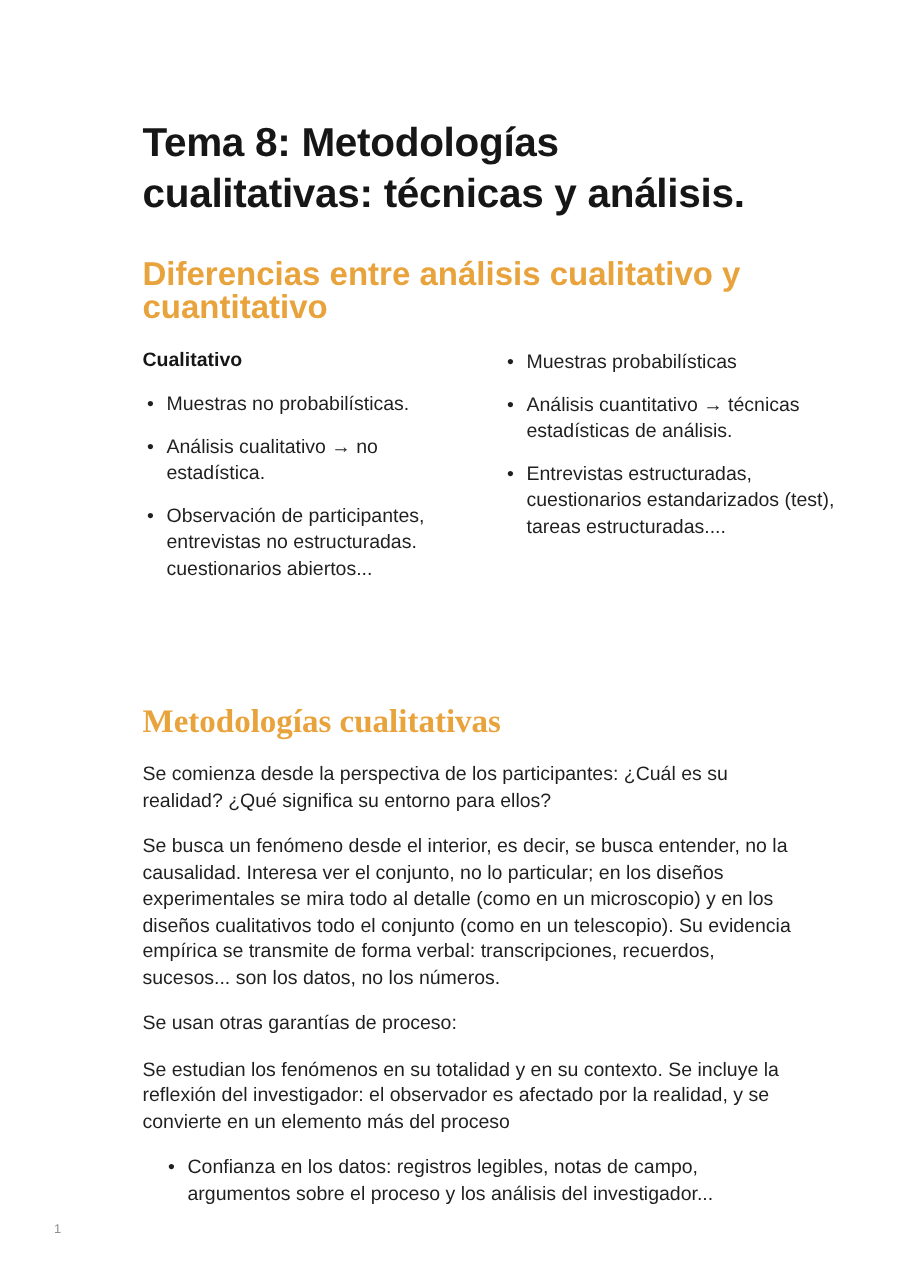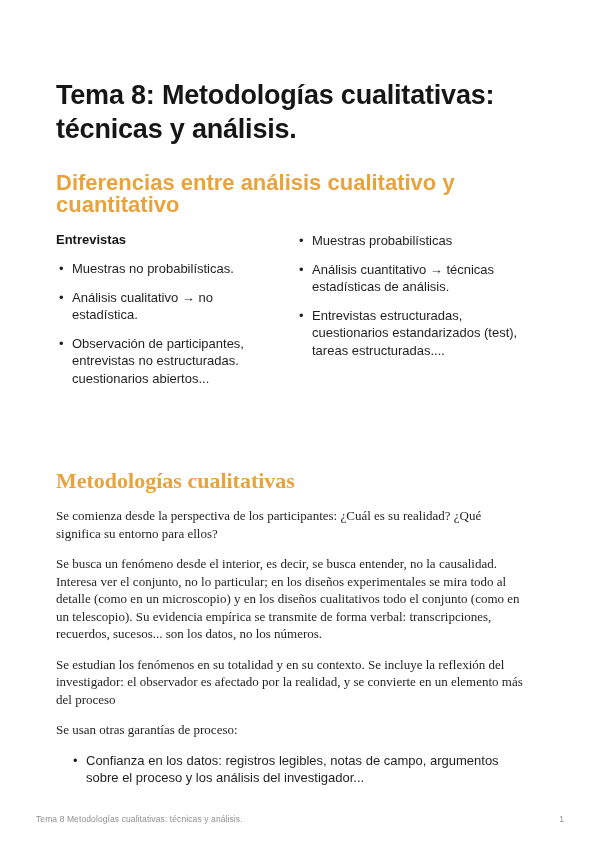--- a/index.html
+++ b/index.html
@@ -7,21 +7,21 @@
   body {
     width: 600px;
     height: 848px;
     position: relative;
     overflow: hidden;
     font-family: "Liberation Sans", sans-serif;
     color: #1f1f1f;
     -webkit-font-smoothing: antialiased;
   }
   .page {
-    padding: 66px 72px 0 56px;
+    padding: 66px 72px 0 95px;
     height: 100%;
     position: relative;
   }
   .doc-title {
     font-size: 27px;
     line-height: 34px;
     font-weight: 700;
     color: #161616;
     letter-spacing: -0.2px;
     margin-top: 12px;
@@ -58,21 +58,20 @@
     width: 16px;
     padding-left: 3px;
     font-size: 13px;
   }
   .bullet-text { flex: 1; }
   .body-text {
     font-size: 13px;
     line-height: 17.5px;
     margin-top: 13px;
     color: #1f1f1f;
-    font-family: Liberation Serif, serif;
   }
   .body-text.first-para { margin-top: 15px; }
   .section2-bullets { margin-top: 13px; }
   .section2-bullets li.bullet-item { padding-left: 14px; }
   .footer {
     position: absolute;
     left: 36px;
     right: 36px;
     bottom: 24px;
     display: flex;
@@ -88,21 +87,21 @@
 
 <div class="page">
 
   <h1 class="doc-title">Tema 8: Metodologías cualitativas: técnicas y análisis.</h1>
 
   <h2 class="section-heading first">Diferencias entre análisis cualitativo y cuantitativo</h2>
 
   <div class="columns">
 
     <div class="col">
-      <div class="col-heading">Entrevistas</div>
+      <div class="col-heading">Cualitativo</div>
       <ul class="bullets">
         <li class="bullet-item">
           <span class="bullet-dot">•</span>
           <span class="bullet-text">Muestras no probabilísticas.</span>
         </li>
         <li class="bullet-item">
           <span class="bullet-dot">•</span>
           <span class="bullet-text">Análisis cualitativo → no estadística.</span>
         </li>
         <li class="bullet-item">
@@ -128,28 +127,27 @@
         </li>
       </ul>
     </div>
 
   </div>
 
   <h2 class="section-heading second">Metodologías cualitativas</h2>
 
   <p class="body-text first-para">Se comienza desde la perspectiva de los participantes: ¿Cuál es su realidad? ¿Qué significa su entorno para ellos?</p>
   <p class="body-text">Se busca un fenómeno desde el interior, es decir, se busca entender, no la causalidad. Interesa ver el conjunto, no lo particular; en los diseños experimentales se mira todo al detalle (como en un microscopio) y en los diseños cualitativos todo el conjunto (como en un telescopio). Su evidencia empírica se transmite de forma verbal: transcripciones, recuerdos, sucesos... son los datos, no los números.</p>
+  <p class="body-text">Se usan otras garantías de proceso:</p>
   <p class="body-text">Se estudian los fenómenos en su totalidad y en su contexto. Se incluye la reflexión del investigador: el observador es afectado por la realidad, y se convierte en un elemento más del proceso</p>
-  <p class="body-text">Se usan otras garantías de proceso:</p>
 
   <ul class="bullets section2-bullets">
     <li class="bullet-item">
       <span class="bullet-dot">•</span>
       <span class="bullet-text">Confianza en los datos: registros legibles, notas de campo, argumentos sobre el proceso y los análisis del investigador...</span>
     </li>
   </ul>
 
 </div>
 
 <div class="footer">
-  <span class="footer-left">Tema 8 Metodologías cualitativas: técnicas y análisis.</span>
   <span class="footer-page-number">1</span>
 </div>
 
 </body></html>

